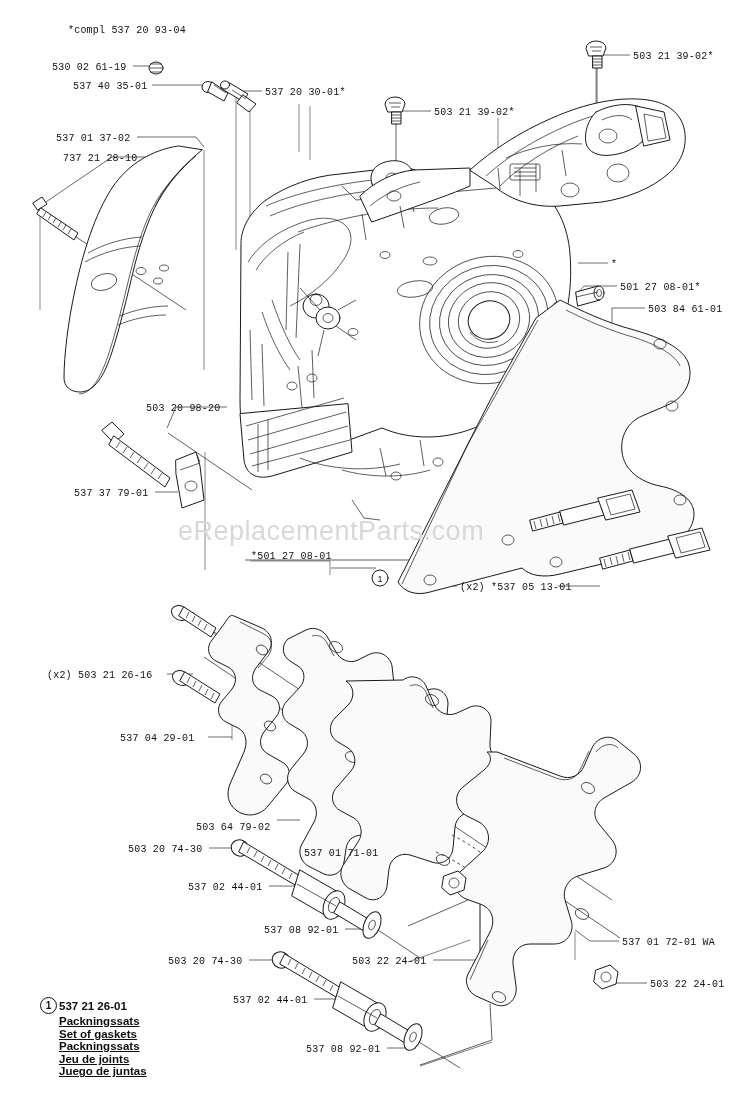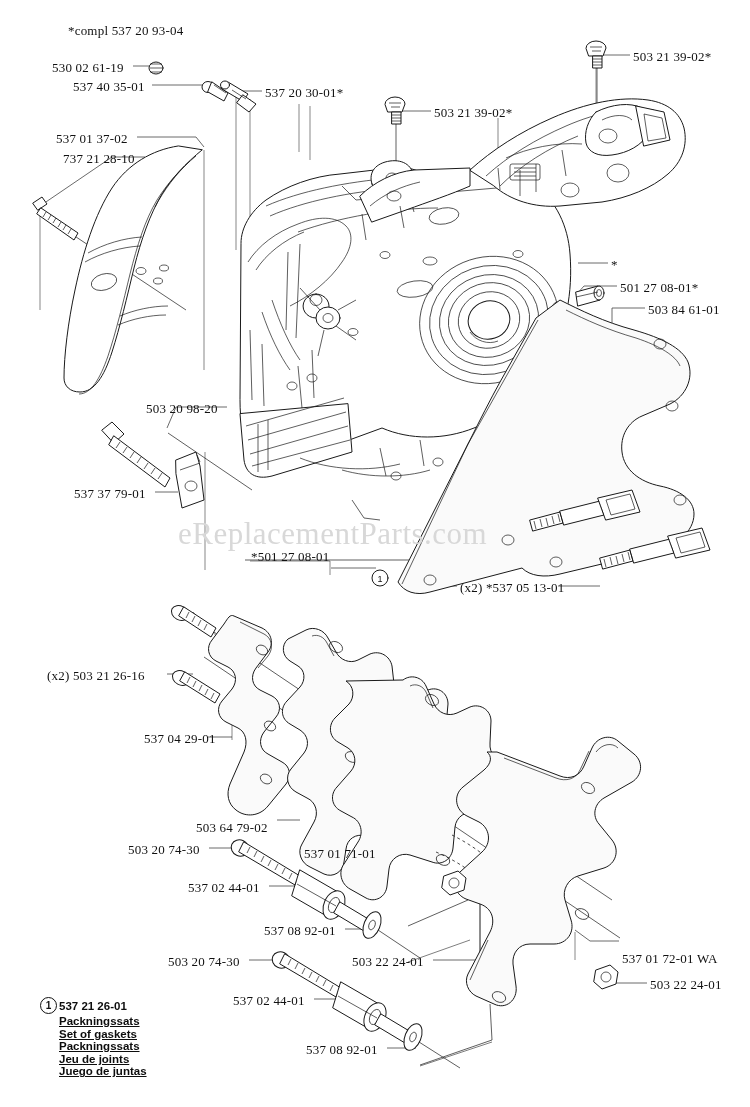--- a/index.html
+++ b/index.html
@@ -7,42 +7,42 @@
   body{font-family:"Liberation Sans",sans-serif;}
   #sheet{
     position:relative;
     width:750px;height:1107px;
     background:#ffffff;
     overflow:hidden;
   }
   #art{position:absolute;left:0;top:0;width:750px;height:1107px;}
   .lbl{
     position:absolute;
-    font-family:Liberation Serif, serif;
-    font-size:13px;
+    font-family:Liberation Mono, monospace;
+    font-size:10px;
     line-height:13px;
     color:#111111;
     white-space:nowrap;
     letter-spacing:0.2px;
   }
   .legend{
     position:absolute;
     left:40px;top:998px;
     font-size:11.5px;
     line-height:12.6px;
     color:#0d0d0d;
   }
   .legend .ln{font-weight:bold;white-space:nowrap;}
   .wm{
     position:absolute;
     left:178px;top:516px;
-    font-size:31px;
+    font-size:27px;
     letter-spacing:0.5px;
     color:#d8d8d8;
-    font-family:Liberation Serif, serif;
+    font-family:Liberation Sans, sans-serif;
     user-select:none;
     pointer-events:none;
   }
   .circnum{
     position:absolute;
     width:15px;height:15px;
     border:1px solid #111;
     border-radius:50%;
     font-size:10px;
     line-height:15px;
@@ -608,29 +608,29 @@
       <div class="lbl" style="left: 434px; top: 106px;">503 21 39-02*</div>
       <div class="lbl" style="left: 56px; top: 132px;">537 01 37-02</div>
       <div class="lbl" style="left: 63px; top: 152px;">737 21 28-10</div>
       <div class="lbl" style="left: 620px; top: 281px;">501 27 08-01*</div>
       <div class="lbl" style="left: 648px; top: 303px;">503 84 61-01</div>
       <div class="lbl" style="left: 146px; top: 402px;">503 20 98-20</div>
       <div class="lbl" style="left: 74px; top: 487px;">537 37 79-01</div>
       <div class="lbl" style="left: 251px; top: 550px;">*501 27 08-01</div>
       <div class="lbl" style="left: 460px; top: 581px;">(x2) *537 05 13-01</div>
       <div class="lbl" style="left: 47px; top: 669px;">(x2) 503 21 26-16</div>
-      <div class="lbl" style="left: 144px; top: 732px; text-align: right;">537 04 29-01</div>
+      <div class="lbl" style="left: 120px; top: 732px; text-align: right;">537 04 29-01</div>
       <div class="lbl" style="left: 196px; top: 821px;">503 64 79-02</div>
       <div class="lbl" style="left: 128px; top: 843px;">503 20 74-30</div>
       <div class="lbl" style="left: 304px; top: 847px;">537 01 71-01</div>
       <div class="lbl" style="left: 188px; top: 881px;">537 02 44-01</div>
       <div class="lbl" style="left: 264px; top: 924px;">537 08 92-01</div>
       <div class="lbl" style="left: 168px; top: 955px;">503 20 74-30</div>
       <div class="lbl" style="left: 352px; top: 955px;">503 22 24-01</div>
-      <div class="lbl" style="left: 622px; top: 936px; margin-top: 16px;">537 01 72-01 WA</div>
+      <div class="lbl" style="left: 622px; top: 936px;">537 01 72-01 WA</div>
       <div class="lbl" style="left: 650px; top: 978px;">503 22 24-01</div>
       <div class="lbl" style="left: 233px; top: 994px;">537 02 44-01</div>
       <div class="lbl" style="left: 306px; top: 1043px;">537 08 92-01</div>
       <div class="lbl" style="left: 611px; top: 258px;">*</div>
     </div>
 
   <div class="legend">
     <div class="ln">
       <span class="circnum">1</span><span>537 21 26-01</span>
     </div>

